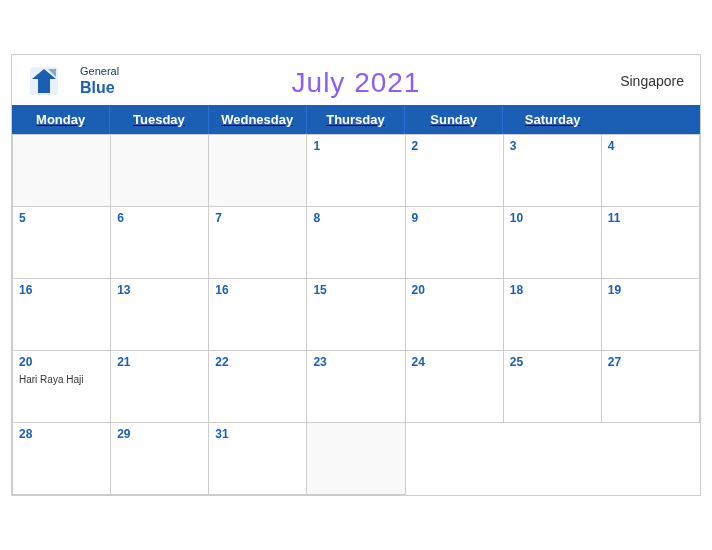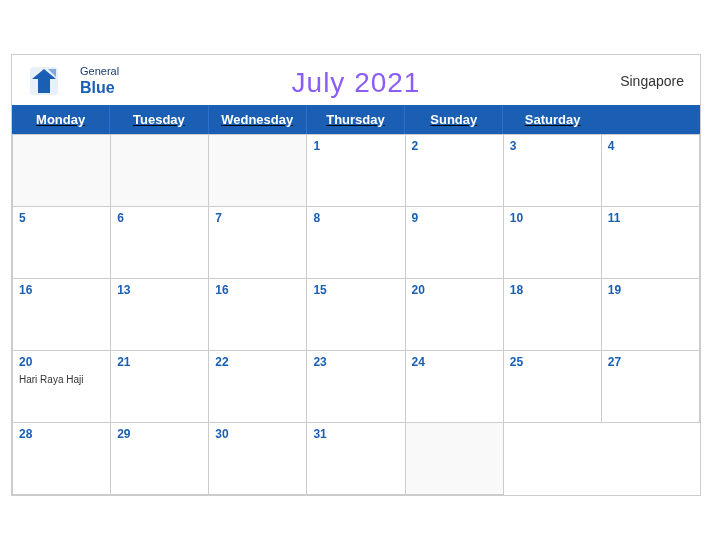--- a/index.html
+++ b/index.html
@@ -215,20 +215,17 @@
       <div class="calendar-cell">
         <span class="date-num">27</span>
       </div>
       <div class="calendar-cell">
         <span class="date-num">28</span>
       </div>
       <div class="calendar-cell">
         <span class="date-num">29</span>
       </div>
       <div class="calendar-cell">
-        <span class="date-num">30</span>
-      </div>
-      <div class="calendar-cell">
         <span class="date-num">31</span>
       </div>
       <div class="calendar-cell empty-cell"></div>
     </div>
 </div>
 
 </body></html>

